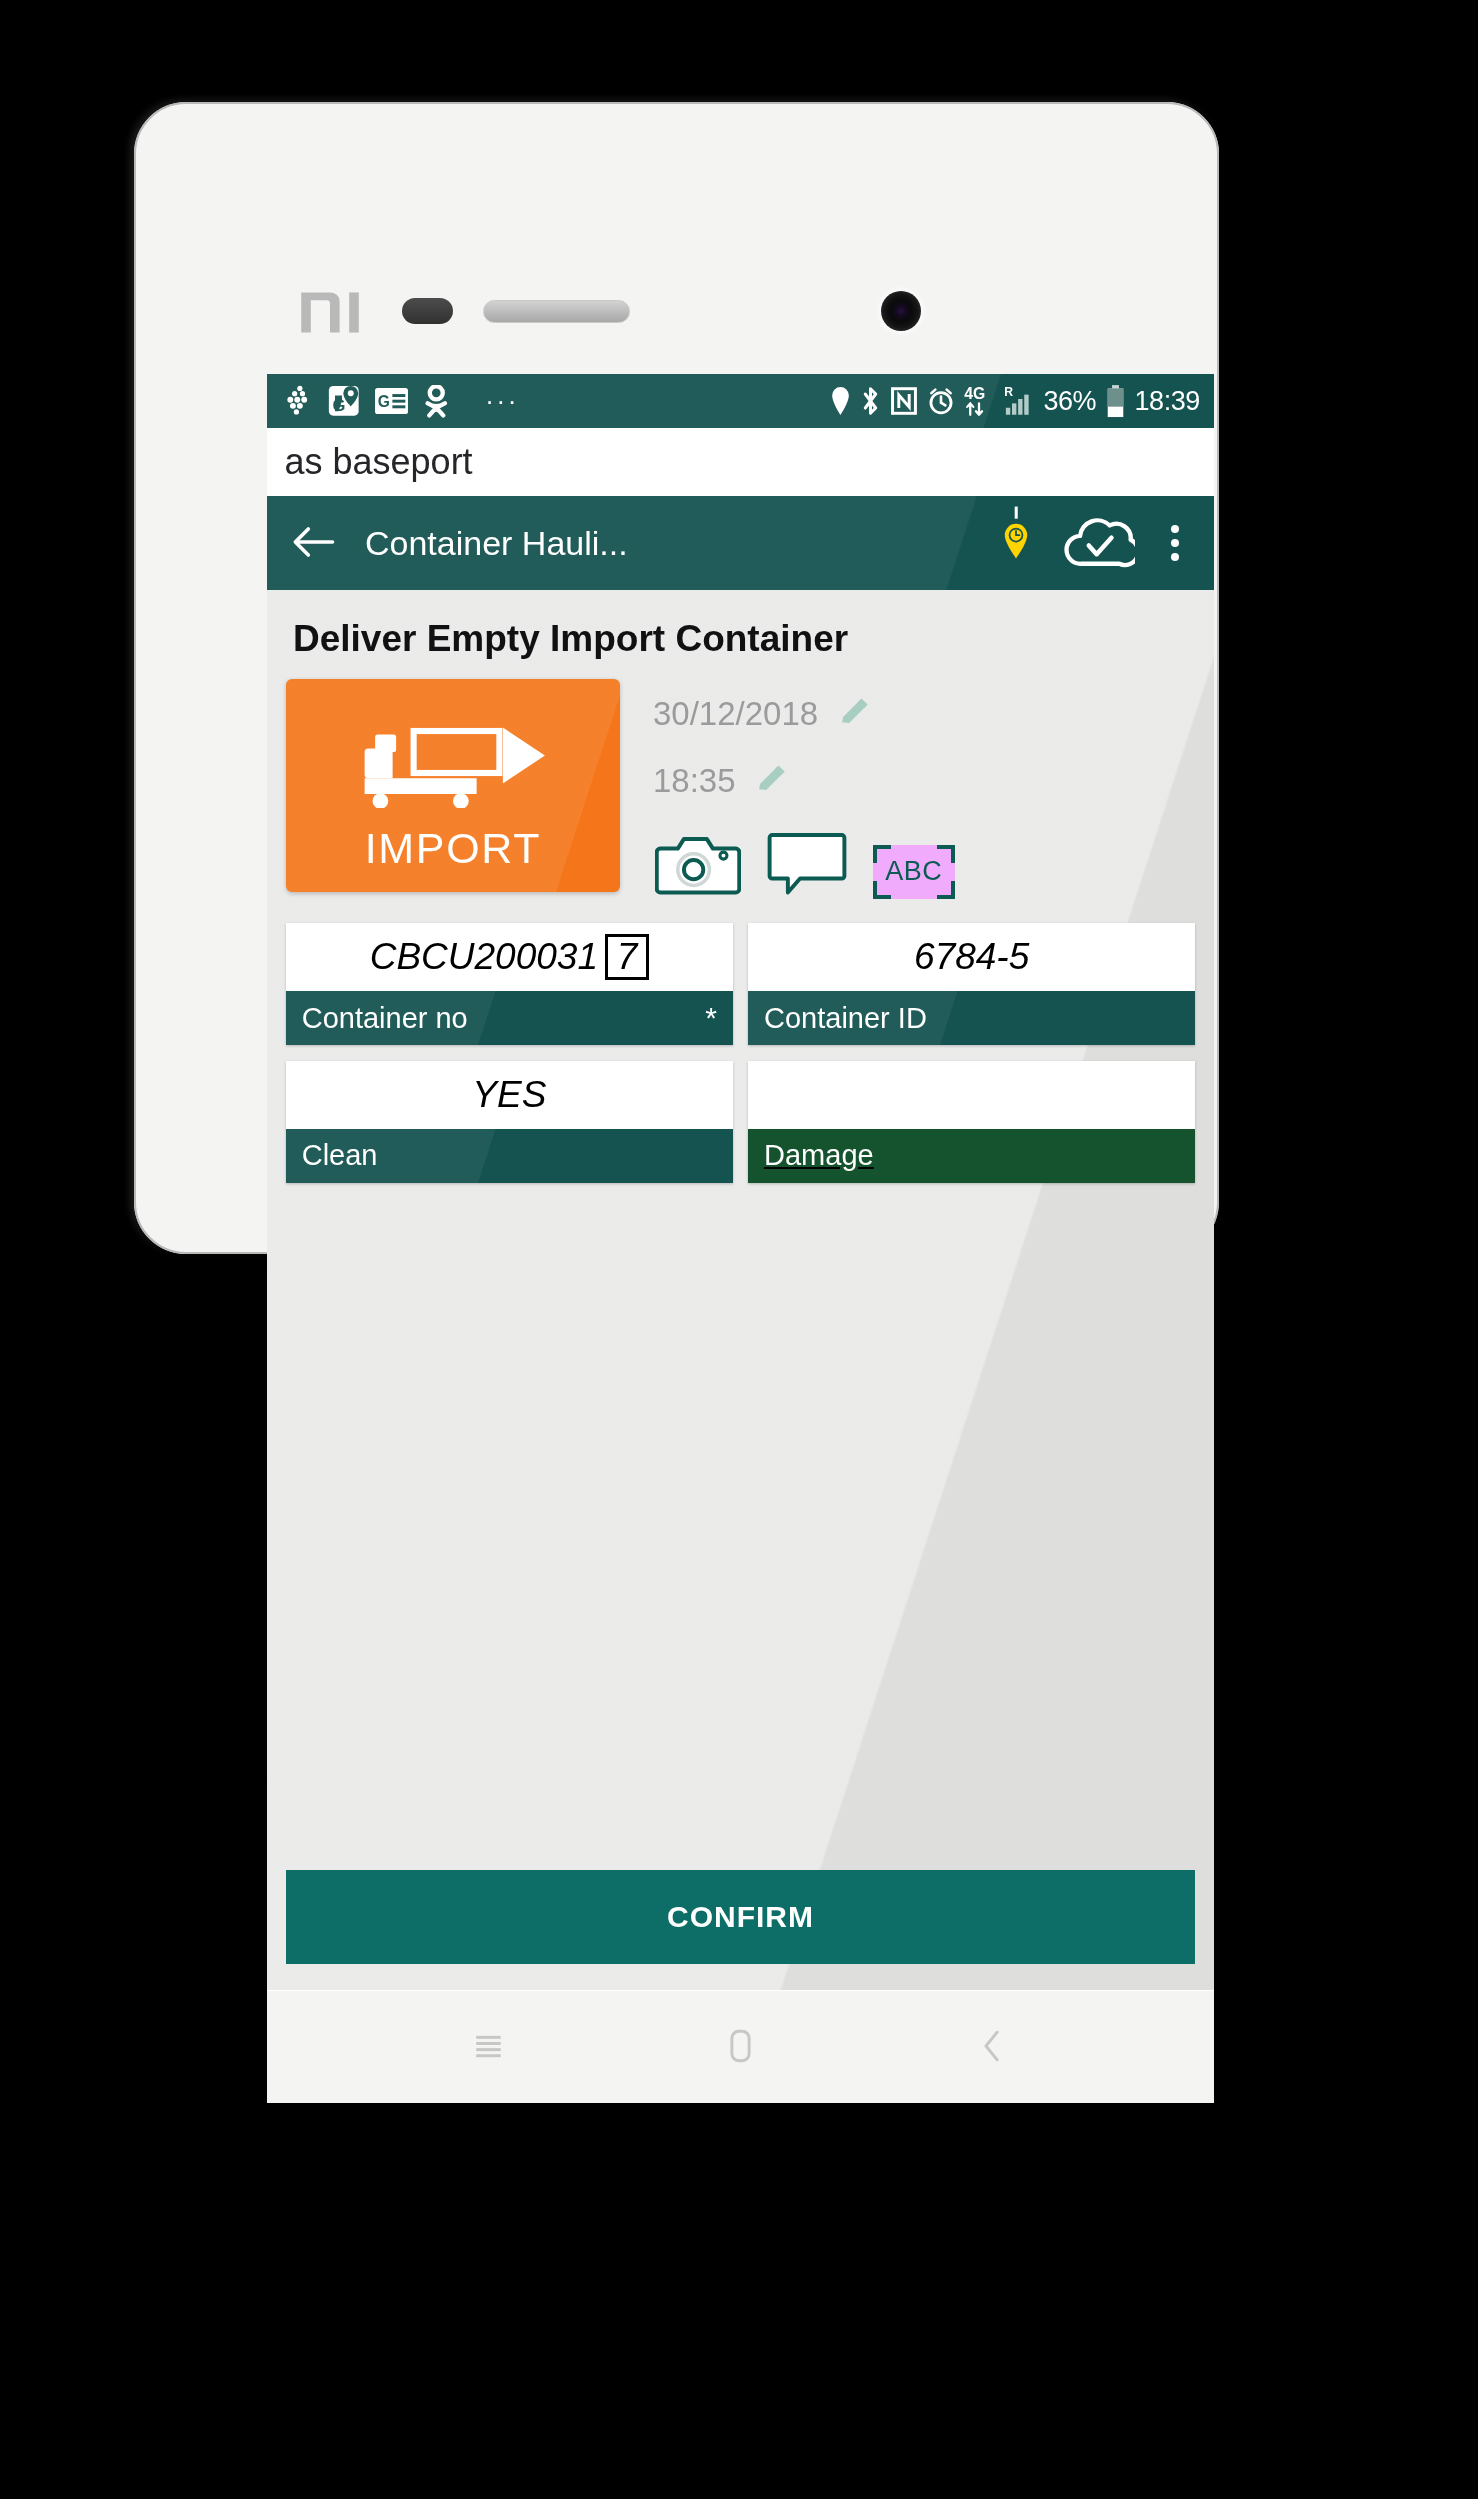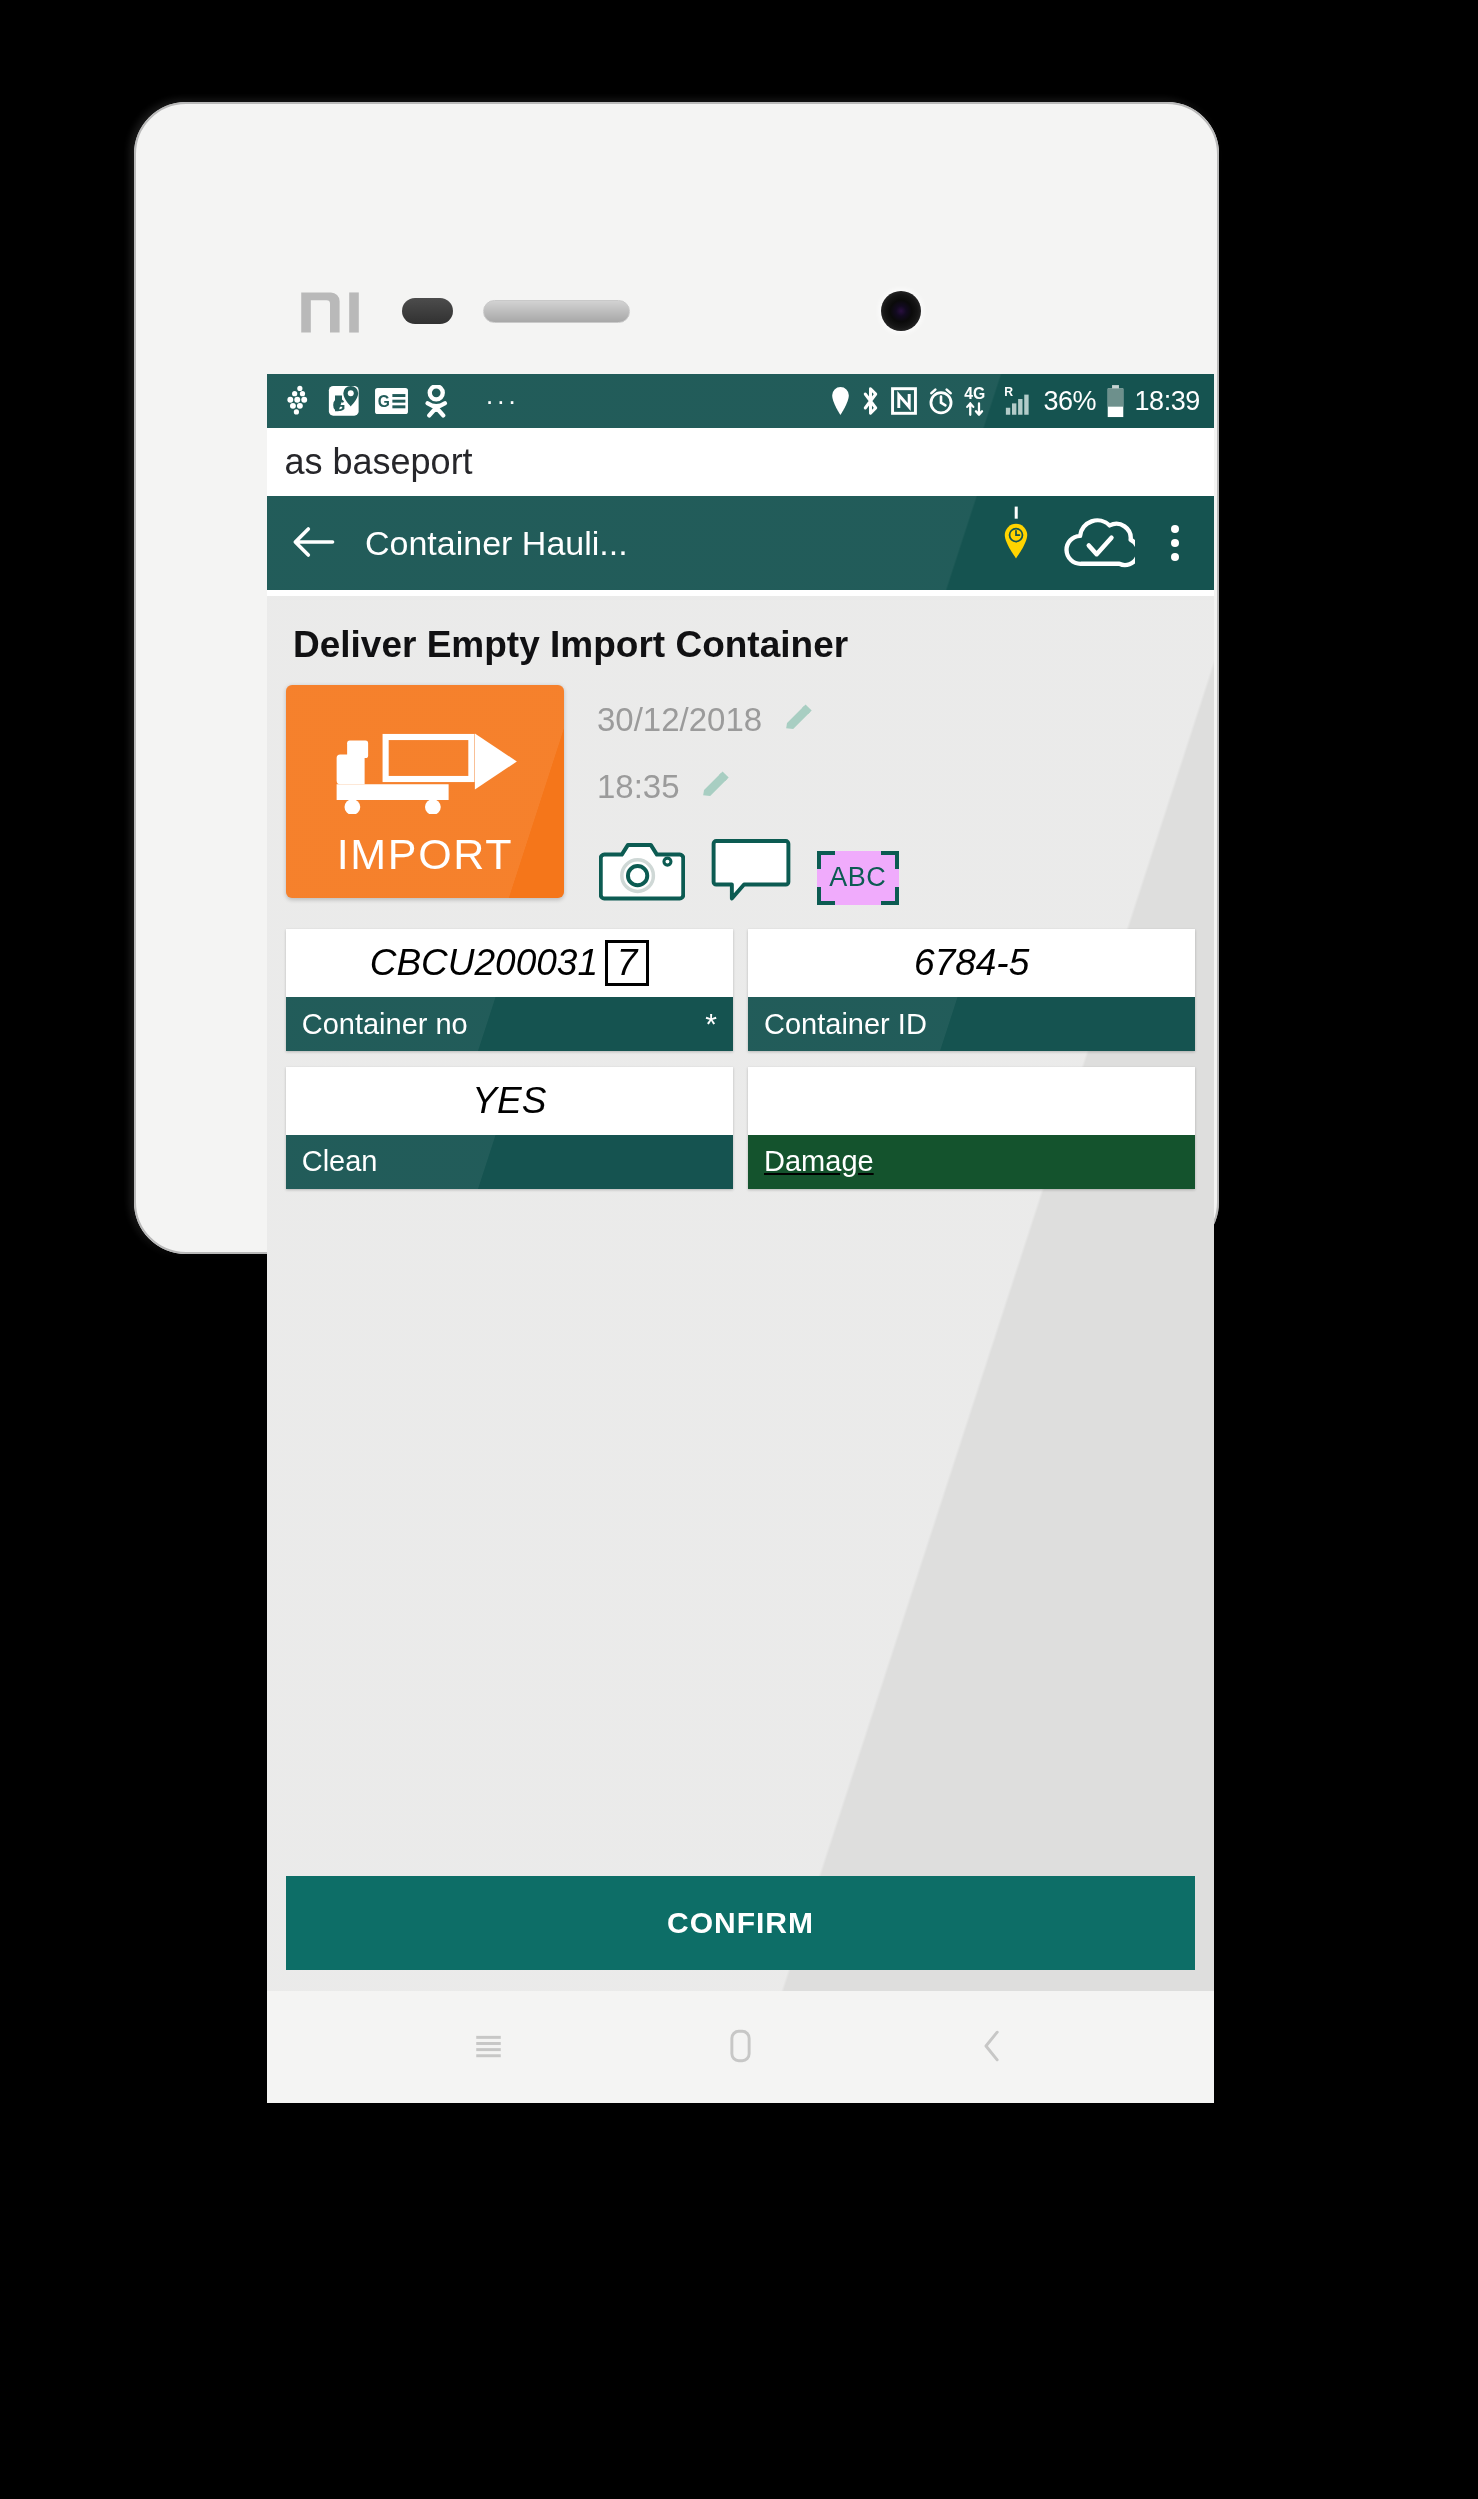--- a/index.html
+++ b/index.html
@@ -208,27 +208,26 @@
     background: linear-gradient(108deg, rgba(255,255,255,0.38) 0%, rgba(255,255,255,0.38) 69%, rgba(255,255,255,0) 69.2%);
     pointer-events: none;
   }
   #content > * { position: relative; z-index: 2; }
 
   #page-title {
     font-size: 37px;
     font-weight: bold;
     color: #111113;
     padding: 28px 0 19px 7px;
-    margin-top: 6px;
   }
 
   
   #top-row { display: flex; }
   #import-tile {
-    width: 278px;
+    width: 334px;
     height: 213px;
     border-radius: 6.1px;
     background: #f5761a;
     position: relative;
     overflow: hidden;
     box-shadow: 0 1.7px 4.4px rgba(0,0,0,0.2);
     flex: 0 0 auto;
     cursor: pointer;
   }
   #import-tile::after {

